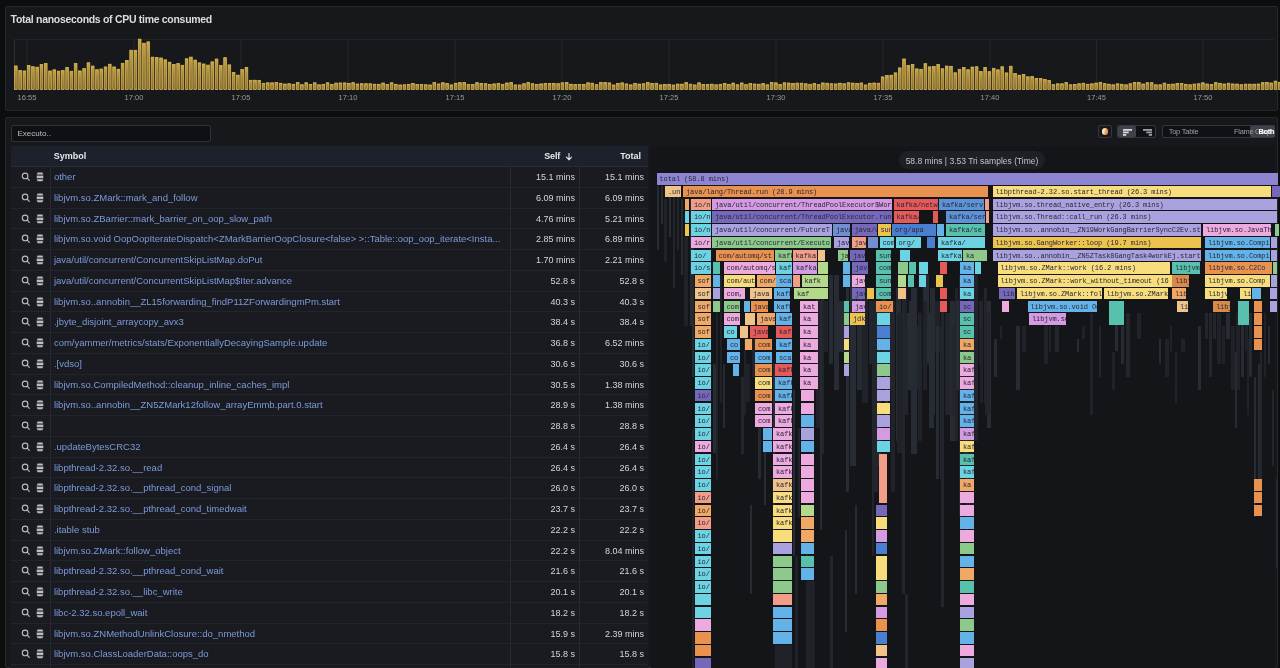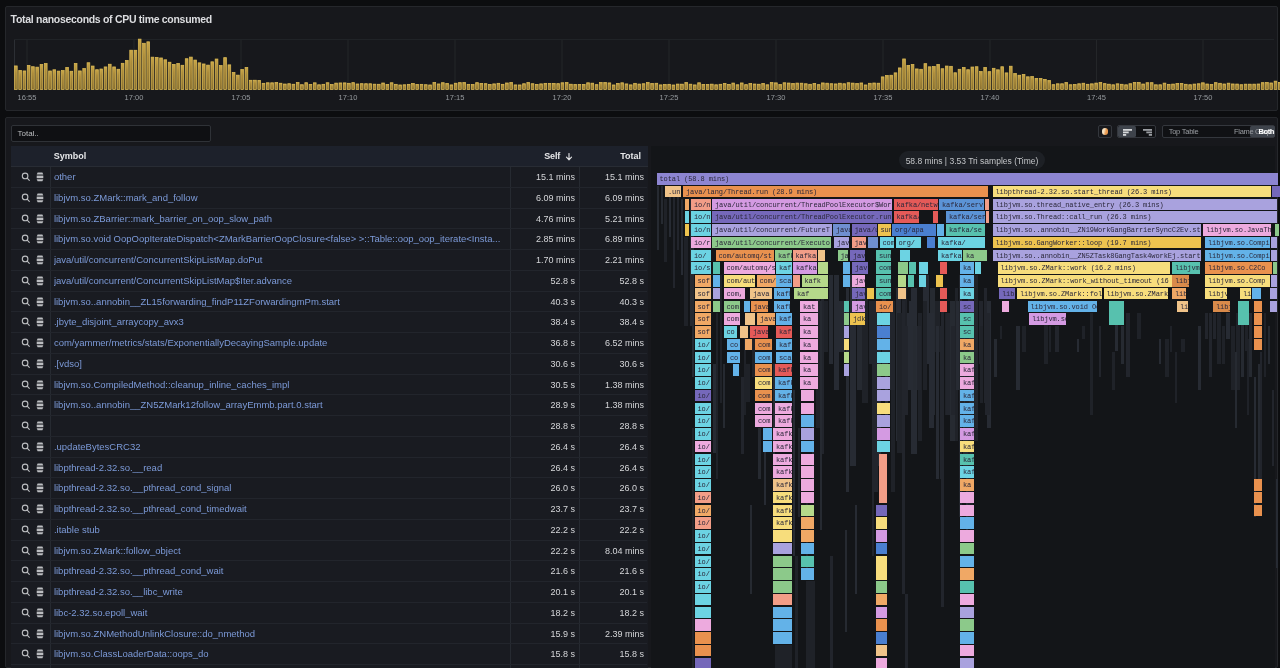--- a/index.html
+++ b/index.html
@@ -347,21 +347,21 @@
     <rect x="1248.53" y="84.19" width="2.7" height="5.31" fill="url(#bg)" stroke="#dcba55" stroke-width="0.75"></rect>
     <rect x="1252.80" y="84.15" width="2.7" height="5.35" fill="url(#bg)" stroke="#dcba55" stroke-width="0.75"></rect>
     <rect x="1257.07" y="84.00" width="2.7" height="5.50" fill="url(#bg)" stroke="#dcba55" stroke-width="0.75"></rect>
     <rect x="1261.34" y="82.65" width="2.7" height="6.85" fill="url(#bg)" stroke="#dcba55" stroke-width="0.75"></rect>
     <rect x="1265.61" y="82.51" width="2.7" height="6.99" fill="url(#bg)" stroke="#dcba55" stroke-width="0.75"></rect>
     <rect x="1269.88" y="82.97" width="2.7" height="6.53" fill="url(#bg)" stroke="#dcba55" stroke-width="0.75"></rect>
     <rect x="1274.15" y="81.15" width="2.7" height="8.35" fill="url(#bg)" stroke="#dcba55" stroke-width="0.75"></rect>
     <rect x="1278.42" y="82.37" width="2.7" height="7.13" fill="url(#bg)" stroke="#dcba55" stroke-width="0.75"></rect>
   </svg>
 <div class="abs" style="left:5px;top:117px;width:1273px;height:551px;background:#17181c;border:1px solid #25272b;border-radius:2px"></div>
-<div class="abs" style="left:10.5px;top:124.5px;width:200px;height:17px;background:#0f1013;border:1px solid #2f3237;border-radius:2px;color:#bdbfc2;font-size:8px;line-height:15px;padding-left:6px">Total..</div>
+<div class="abs" style="left:10.5px;top:124.5px;width:200px;height:17px;background:#0f1013;border:1px solid #2f3237;border-radius:2px;color:#bdbfc2;font-size:8px;line-height:15px;padding-left:6px">Executo..</div>
 <div class="abs" style="left:1097.5px;top:125px;width:14.8px;height:13.3px;border:1px solid #34373d;border-radius:2px"></div>
 <div class="abs" style="left:1101.6px;top:128.2px;width:6.6px;height:6.6px;border-radius:50%;background:linear-gradient(105deg,#f6e2c2 35%,#eb9a50 65%)"></div>
 <div class="abs" style="left:1116.7px;top:125px;width:39.3px;height:13.3px;border:1px solid #34373d;border-radius:2px;background:#101114"></div>
 <div class="abs" style="left:1118.3px;top:126.2px;width:18.2px;height:11px;background:#3e434b;border-radius:1.5px"></div>
 <svg class="abs" style="left:1122.5px;top:128.7px" width="10" height="7">
     <g fill="#d6d8da">
       <rect x="0" y="0" width="9" height="1.8"></rect>
       <rect x="0" y="2.5" width="5.7" height="1.8"></rect>
       <rect x="0" y="5" width="3.2" height="1.8"></rect>
     </g>

